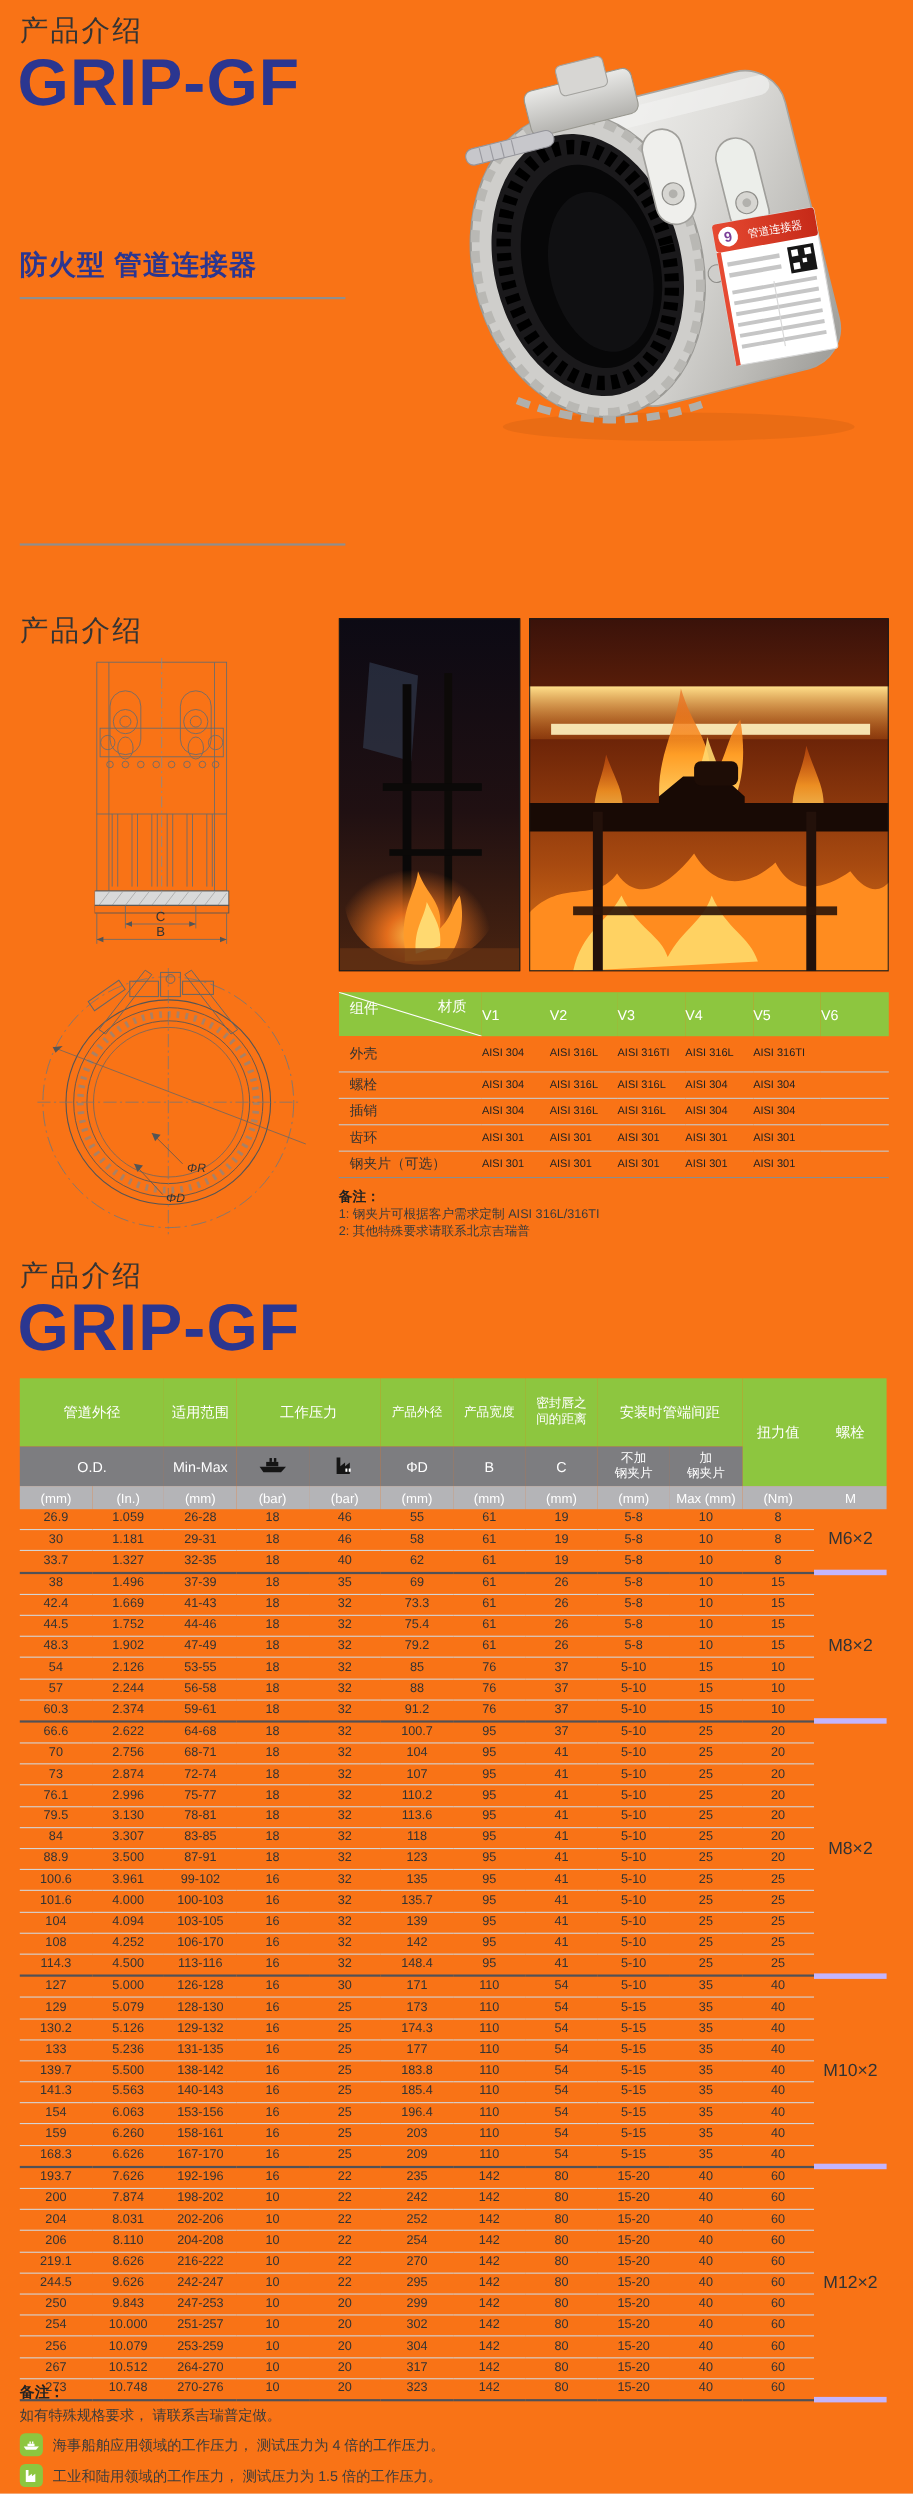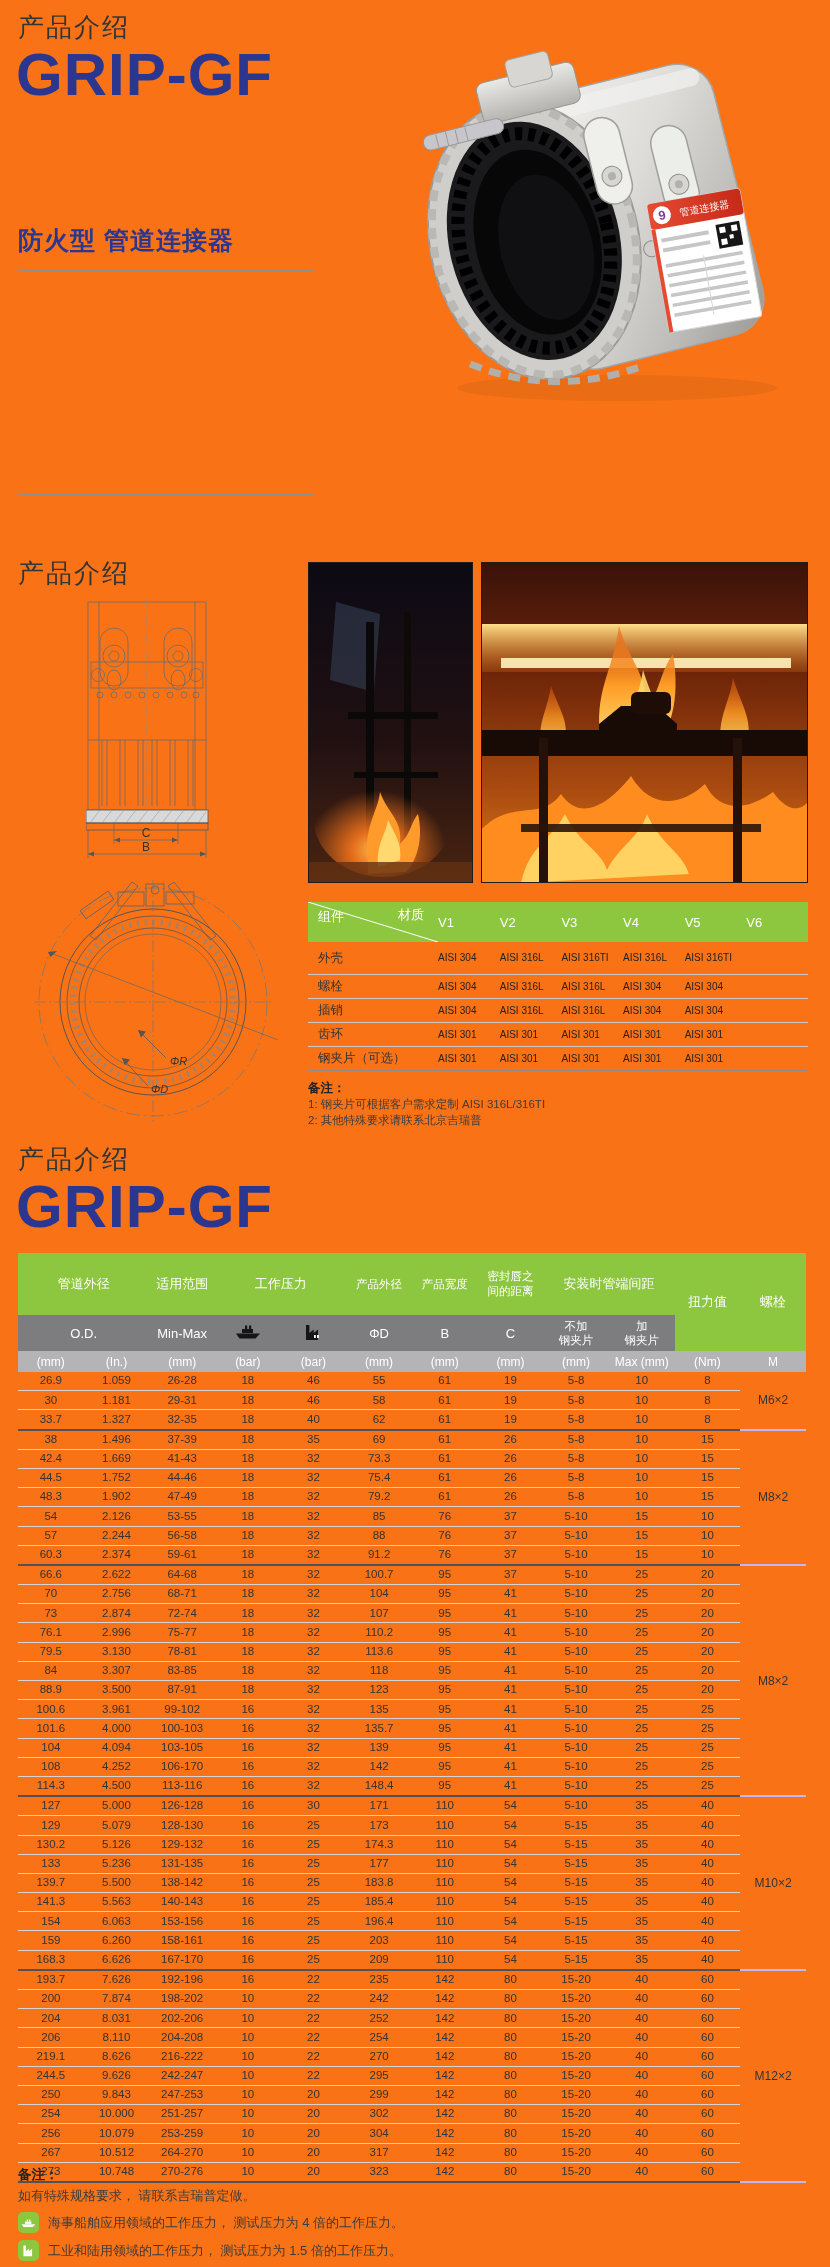--- a/index.html
+++ b/index.html
@@ -30,21 +30,21 @@
 
   
   table.spec{border-collapse:collapse;width:788px;table-layout:fixed;}
   table.spec th,table.spec td{padding:0;text-align:center;font-weight:400;}
   table.spec thead tr.green th{background:#8dc63f;color:#fff;font-size:13px;height:62px;vertical-align:middle;}
   table.spec thead tr.green th.small{font-size:11.5px;line-height:1.3;}
   table.spec thead tr.gray th{background:#7d7d80;color:#fff;font-size:13px;height:36px;}
   table.spec thead tr.gray th.small{font-size:11.5px;line-height:1.25;}
   table.spec thead tr.units td{background:#b4b4b7;color:#fff;font-size:12px;height:21px;}
   table.spec tbody td{font-size:11.5px;color:#333;height:18.2px;line-height:1;border-bottom:1px solid #d4d4d4;}
-  table.spec tbody td.bolt{border-bottom:2px solid #c4b5fd;font-size:12px;color:#333;}
+  table.spec tbody td.bolt{border-bottom:5px solid #c4b5fd;font-size:16px;color:#333;}
   table.spec tbody tr.group-end td{border-bottom:2px solid #515156;}
   .pre{white-space:pre-line;}
 
   
   .footer{font-size:13px;color:#3c3c3c;}
   .footer .nt{font-weight:700;font-size:13.5px;color:#222;margin-bottom:3px;}
   .footer .row{display:flex;align-items:center;gap:9px;margin-top:7px;text-align:right;}
   .badge{width:21px;height:21px;border-radius:5px;background:#8dc63f;display:flex;align-items:center;justify-content:center;flex:0 0 21px;}
 
   .photo{position:absolute;overflow:hidden;background:#120b0c;}

